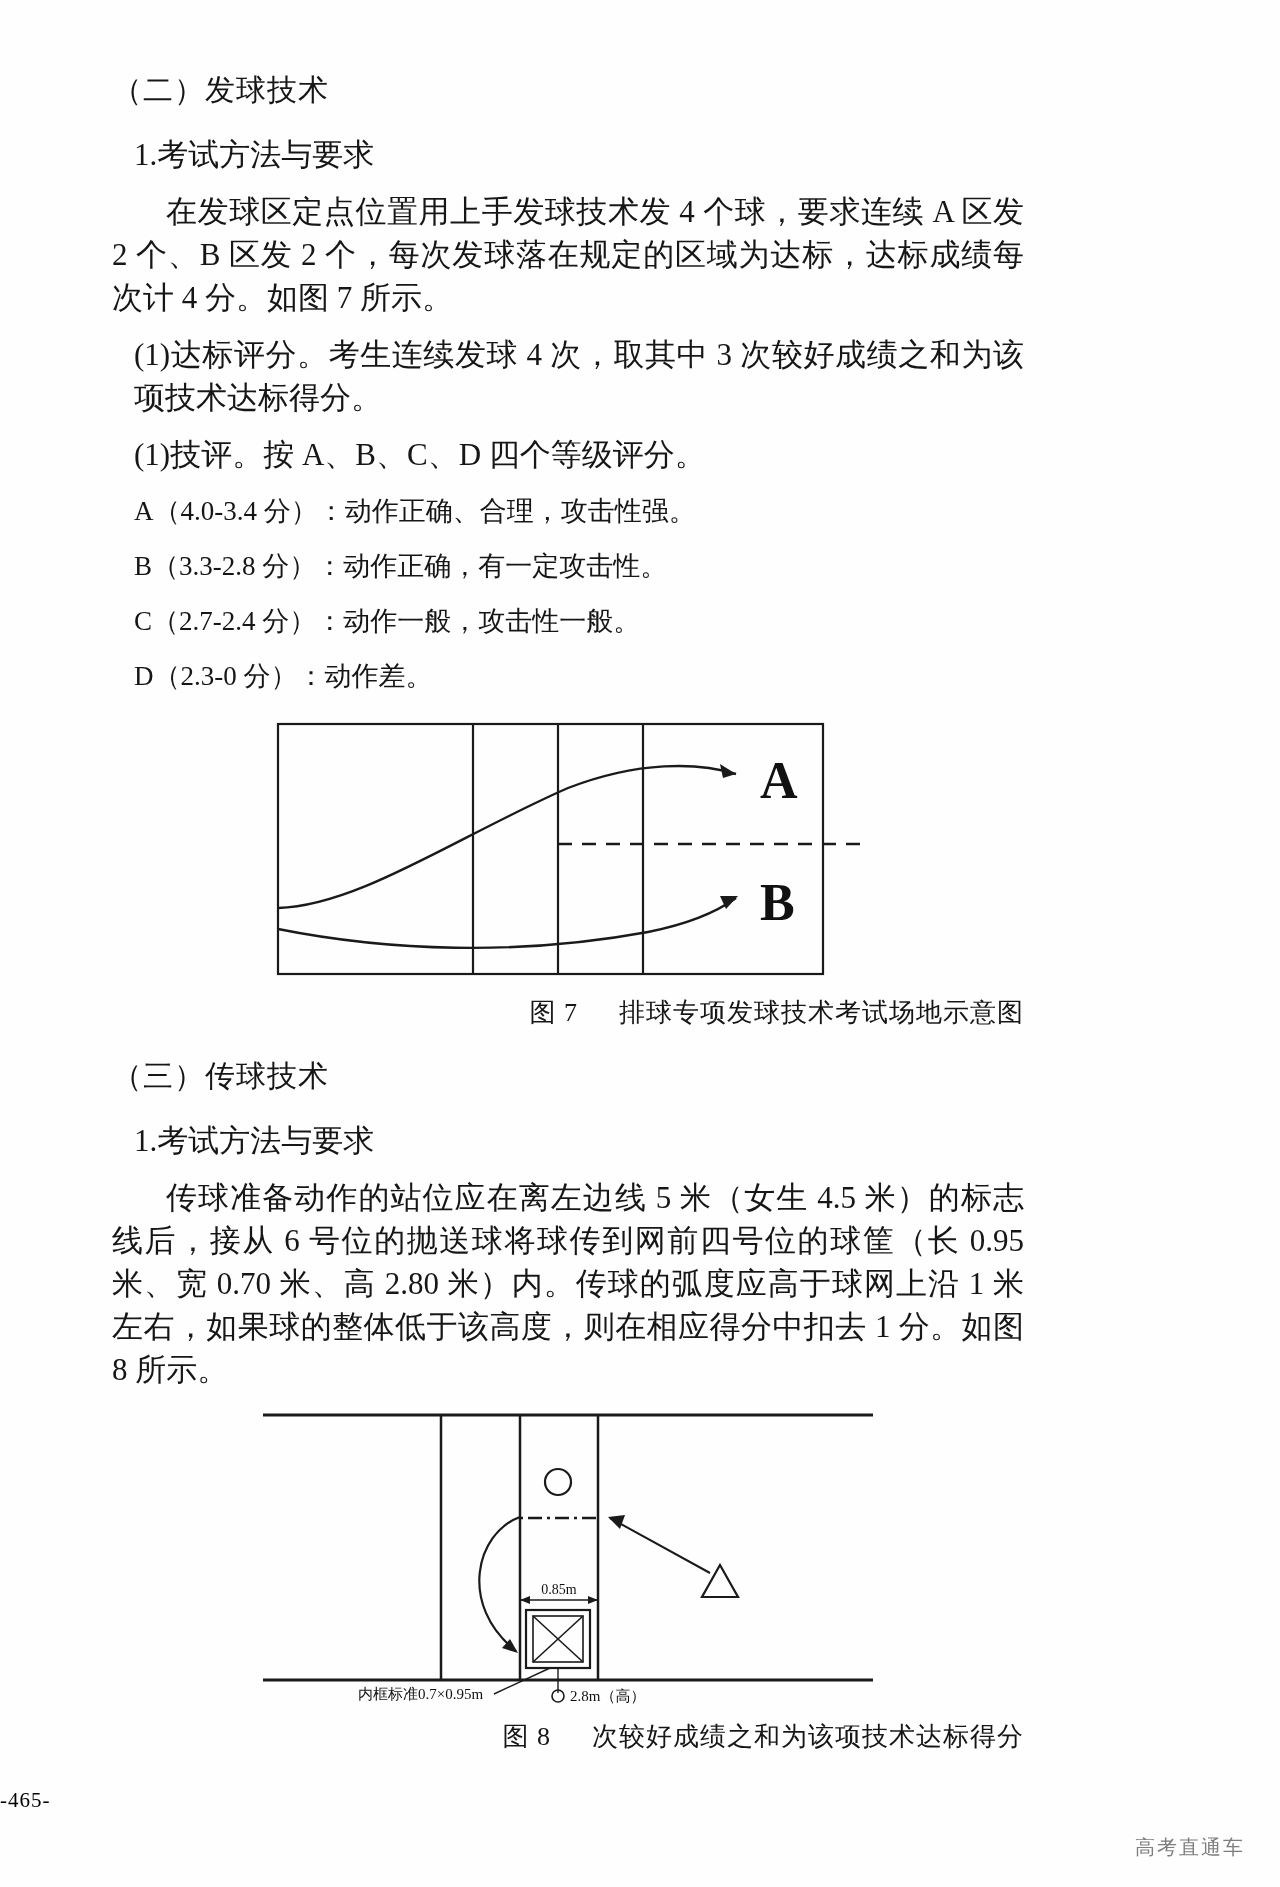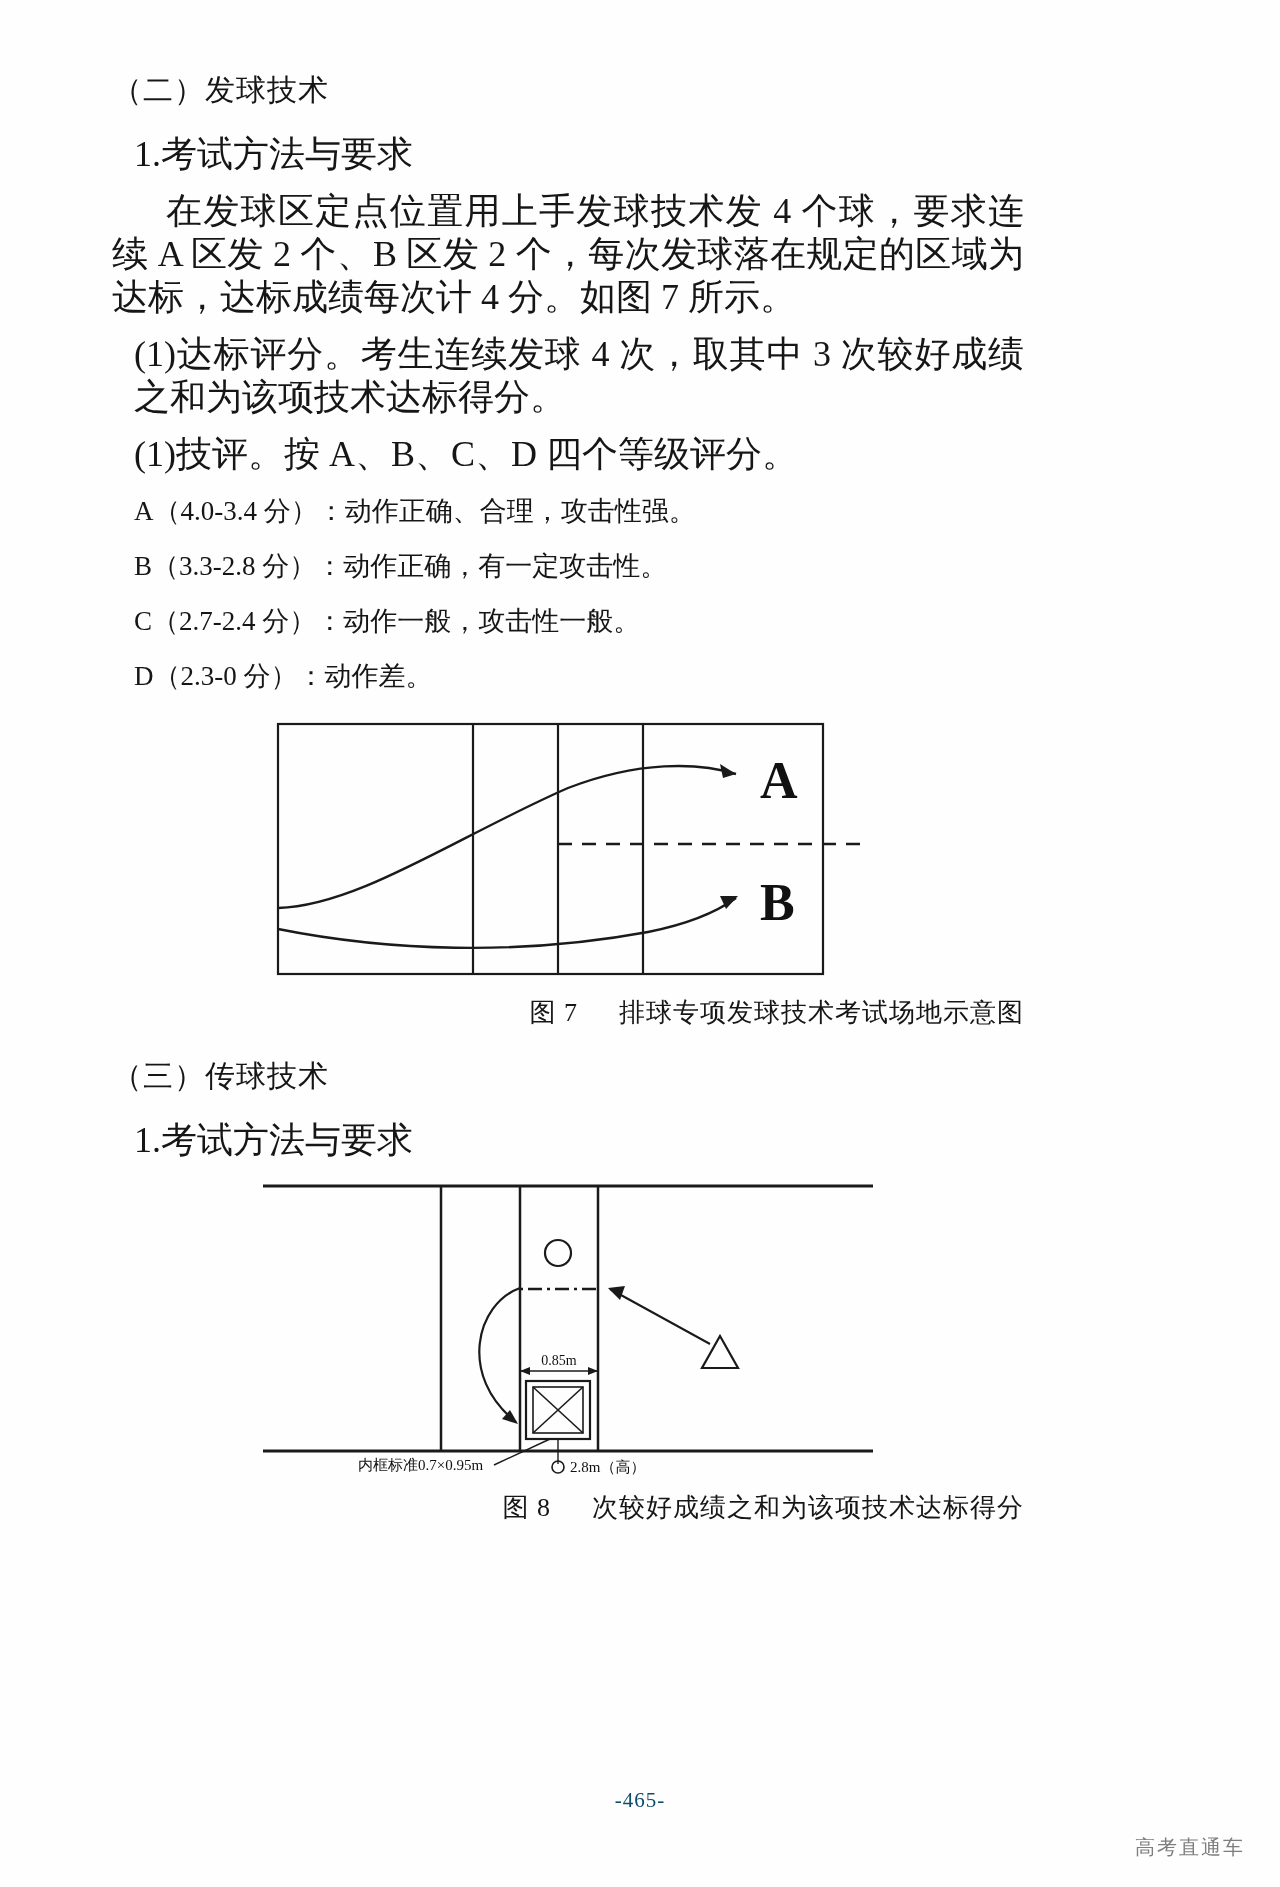--- a/index.html
+++ b/index.html
@@ -32,21 +32,21 @@
   
   .heading {
     font-size: 30px;
     letter-spacing: 1px;
     margin: 0 0 22px 0;
     font-weight: 400;
     color: #161616;
     font-family: "Liberation Serif", "DejaVu Serif", serif;
   }
   .para {
-    font-size: 36px;
+    font-size: 31px;
     line-height: 43px;
     margin: 8px 0 14px 0;
     text-align: justify;
     text-justify: inter-ideograph;
     color: #161616;
   }
   .para.indent { text-indent: 54px; }
   .para.pad { padding-left: 22px; }
   .grade-line {
     font-size: 27px;
@@ -71,23 +71,23 @@
     justify-content: center;
     margin-top: 18px;
   }
   .figure-wrap.fig8 { margin-top: 10px; }
 
   
   .page-number {
     position: absolute;
     left: 0; right: 0;
     bottom: 74px;
-    text-align: center;
+    text-align: left;
     font-size: 21px;
-    color: #0c4a6e;
+    color: #000000;
     letter-spacing: 1px;
   }
   .watermark {
     position: absolute;
     right: 35px;
     bottom: 26px;
     font-size: 20px;
     color: #7e7e7e;
     letter-spacing: 2px;
     font-family: "Liberation Sans", sans-serif;
@@ -146,20 +146,21 @@
     <div class="fig-caption">
       <span>图 7</span>
       <span class="gap"></span>
       <span>排球专项发球技术考试场地示意图</span>
     </div>
 
     <h2 class="heading">（三）传球技术</h2>
 
     <p class="para pad">1.考试方法与要求</p>
 
+    <p class="para indent">传球准备动作的站位应在离左边线 5 米（女生 4.5 米）的标志线后，接从 6 号位的抛送球将球传到网前四号位的球筐（长 0.95 米、宽 0.70 米、高 2.80 米）内。传球的弧度应高于球网上沿 1 米左右，如果球的整体低于该高度，则在相应得分中扣去 1 分。如图 8 所示。</p>
 
     <div class="figure-wrap fig8">
       <svg width="620" height="300" viewBox="0 0 620 300">
 
         <line x1="5" y1="10" x2="615" y2="10" stroke="#1a1a1a" stroke-width="3"></line>
 
         <line x1="5" y1="275" x2="615" y2="275" stroke="#1a1a1a" stroke-width="3"></line>
 
         <line x1="183" y1="10" x2="183" y2="275" stroke="#1a1a1a" stroke-width="2.5"></line>
         <line x1="262" y1="10" x2="262" y2="275" stroke="#1a1a1a" stroke-width="2.5"></line>

